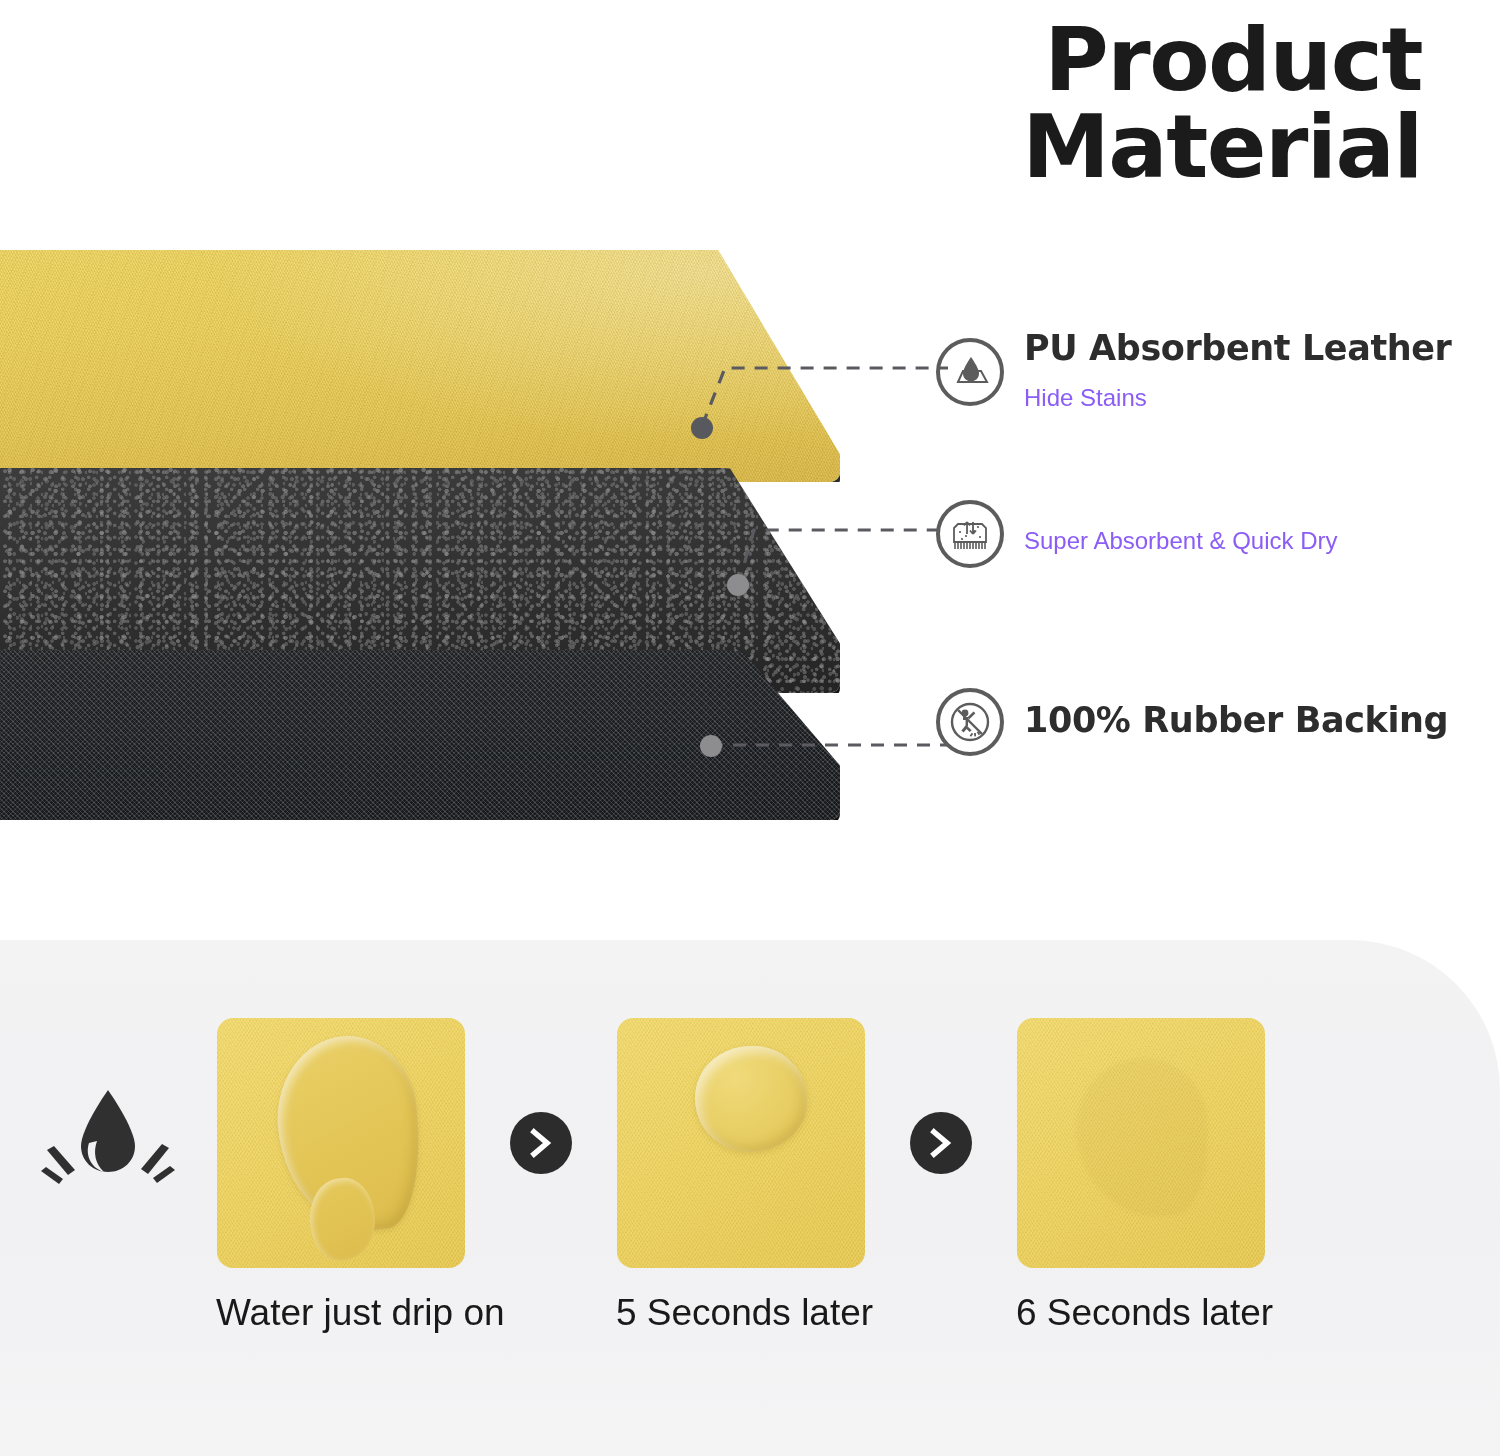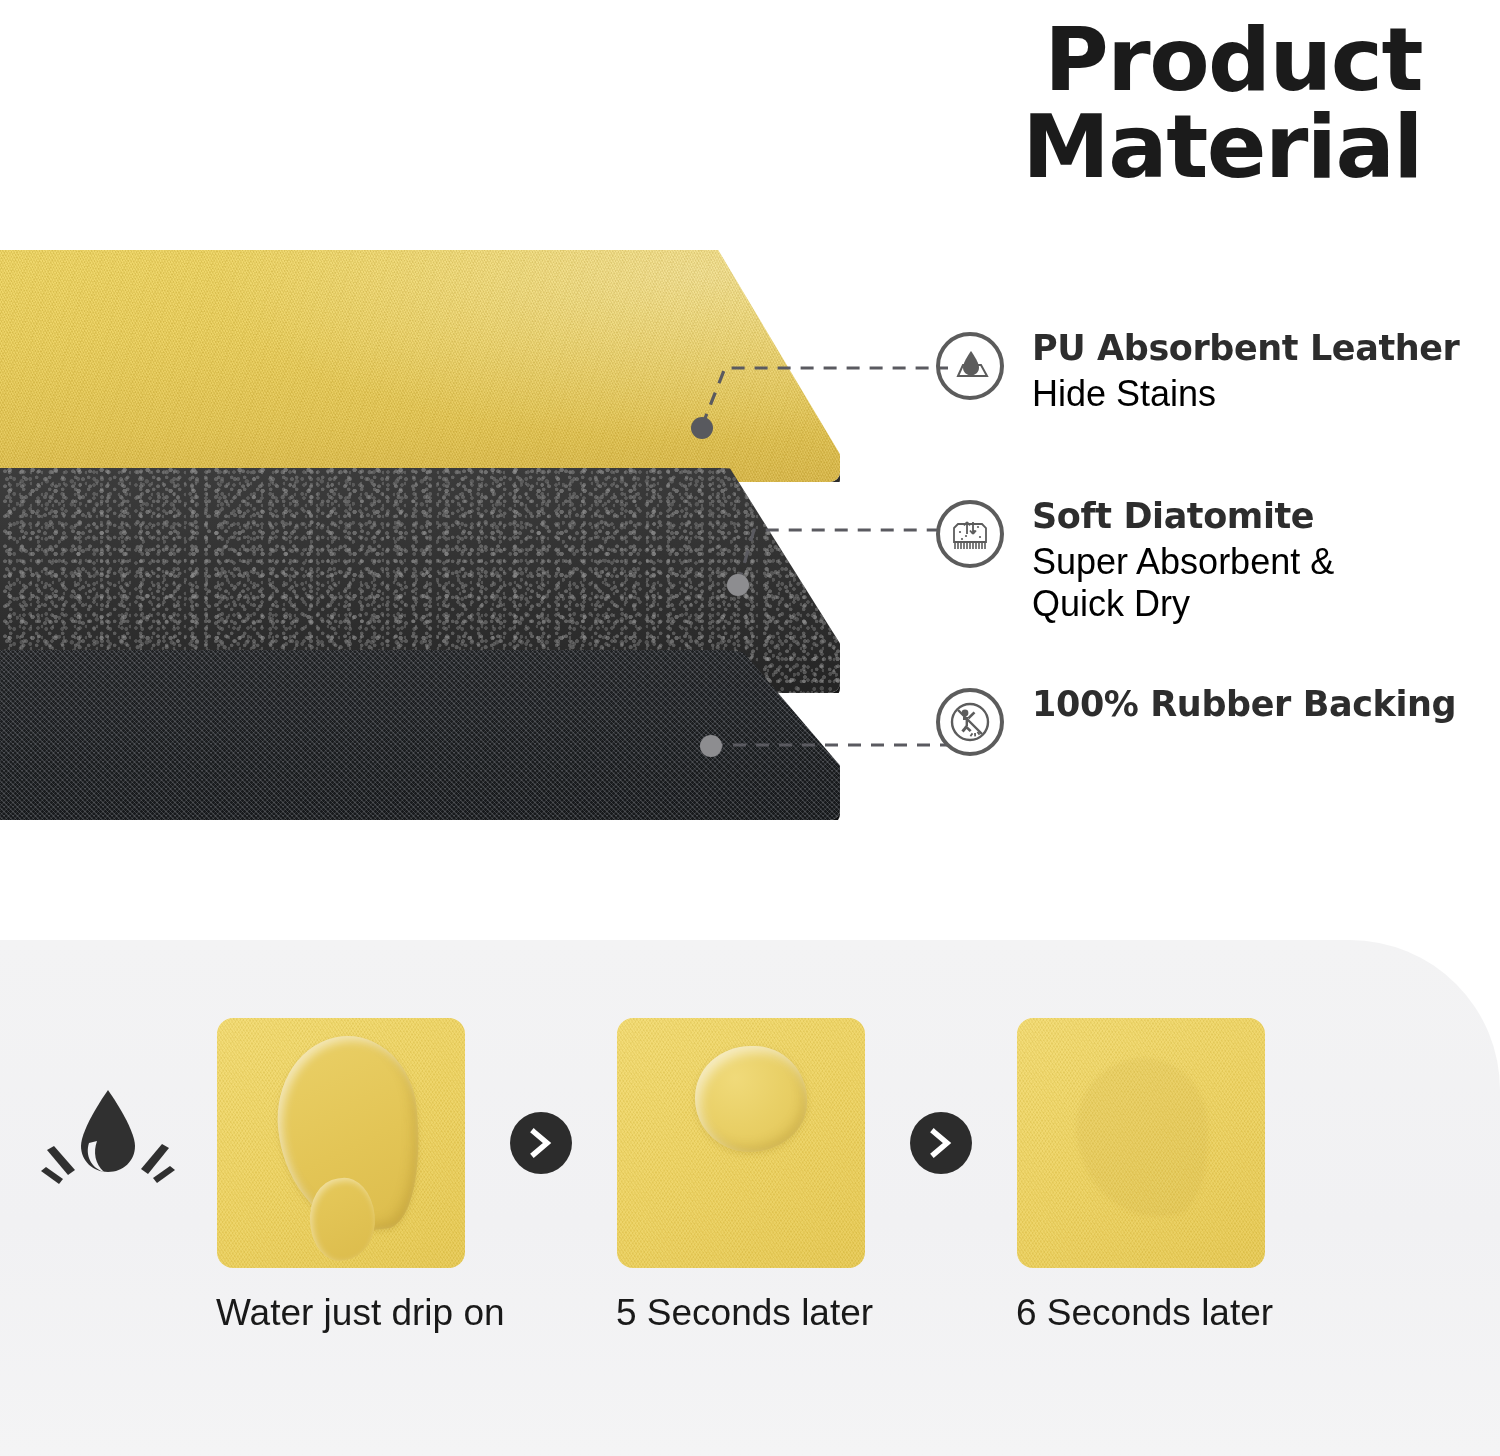--- a/index.html
+++ b/index.html
@@ -110,21 +110,21 @@
   .dot {
     position: absolute;
     width: 22px; height: 22px;
     border-radius: 50%;
     background: #58595e;
   }
   .dot.light { background: #8d8d90; }
 
   
   .features { position: absolute; left: 936px; top: 330px; width: 560px; }
-  .feature { position: absolute; display: flex; align-items: flex-start; gap: 8px; }
+  .feature { position: absolute; display: flex; align-items: center; }
   .f1 { top: 0; }
   .f2 { top: 168px; }
   .f3 { top: 356px; }
 
   .icon-circle {
     flex: 0 0 auto;
     width: 68px; height: 68px;
     border-radius: 50%;
     border: 4px solid #5c5c5c;
     display: flex; align-items: center; justify-content: center;
@@ -134,24 +134,24 @@
   .ftitle {
     font-family: "DejaVu Sans", sans-serif;
     font-weight: bold;
     font-size: 35px;
     line-height: 1.08;
     color: #2d2d2d;
     letter-spacing: -.4px;
     white-space: nowrap;
   }
   .fsub {
-    font-size: 36px;
+    font-size: 24px;
     line-height: 1.16;
-    color: #000000;
-    margin-top: 5px;
+    color: #8b5cf6;
+    margin-top: 16px;
     max-width: 330px;
   }
 
   
   .demo-panel {
     position: absolute;
     left: 0; top: 940px;
     width: 1500px; height: 516px;
     background: linear-gradient(180deg, #f3f3f4 0%, #f1f1f3 55%, #f4f4f5 100%);
     border-radius: 0 150px 0 0;
@@ -305,21 +305,20 @@
             <circle cx="31" cy="14" r="1.1"></circle>
         </g>
         <path d="M20 21 L20 9 M20 9 L17 12.5 M20 9 L23 12.5" stroke="#5c5c5c" stroke-width="1.8" fill="none"></path>
         <path d="M26 9 L26 21 M26 21 L23 17.5 M26 21 L29 17.5" stroke="#5c5c5c" stroke-width="1.8" fill="none"></path>
         <g stroke="#5c5c5c" stroke-width="1.6">
           <path d="M8 30 L8 36 M11 30 L11 36 M14 30 L14 36 M17 30 L17 36 M20 30 L20 36 M23 30 L23 36 M26 30 L26 36 M29 30 L29 36 M32 30 L32 36 M35 30 L35 36 M38 30 L38 36"></path>
         </g>
       </svg>
     </div>
     <div class="ftext">
-      <div class="ftitle">Soft Diatomite</div>
       <div class="fsub">Super Absorbent &amp; Quick Dry</div>
     </div>
   </div>
 
   <div class="feature f3">
     <div class="icon-circle">
       <svg width="46" height="46" viewBox="0 0 46 46">
         <circle cx="23" cy="23" r="18" fill="none" stroke="#5c5c5c" stroke-width="2.4"></circle>
         <path d="M11 11 L35 35" stroke="#5c5c5c" stroke-width="2.4"></path>
         <g fill="#5c5c5c">

